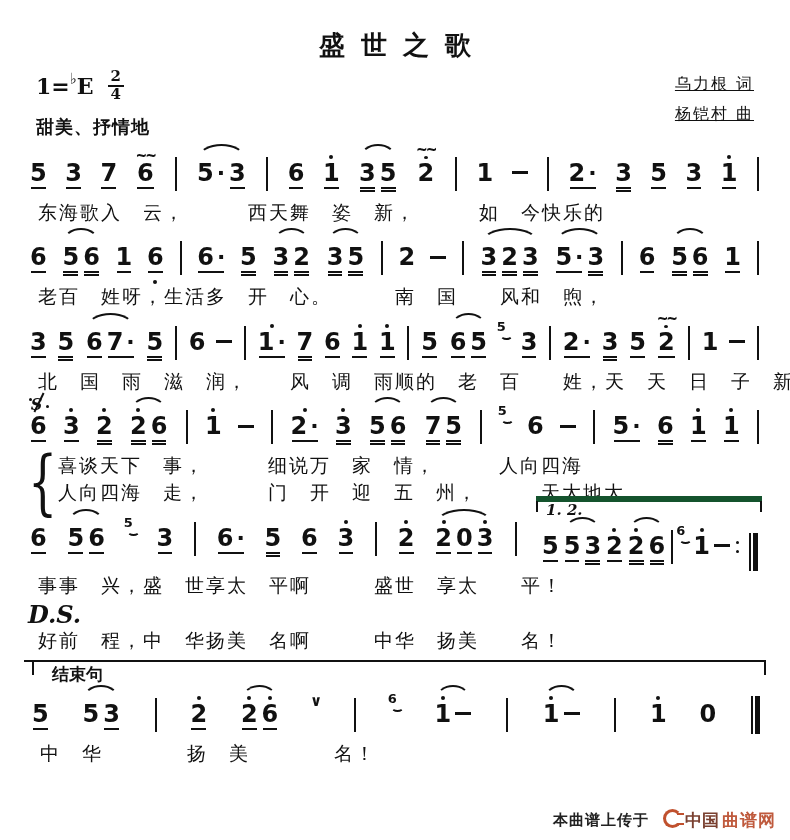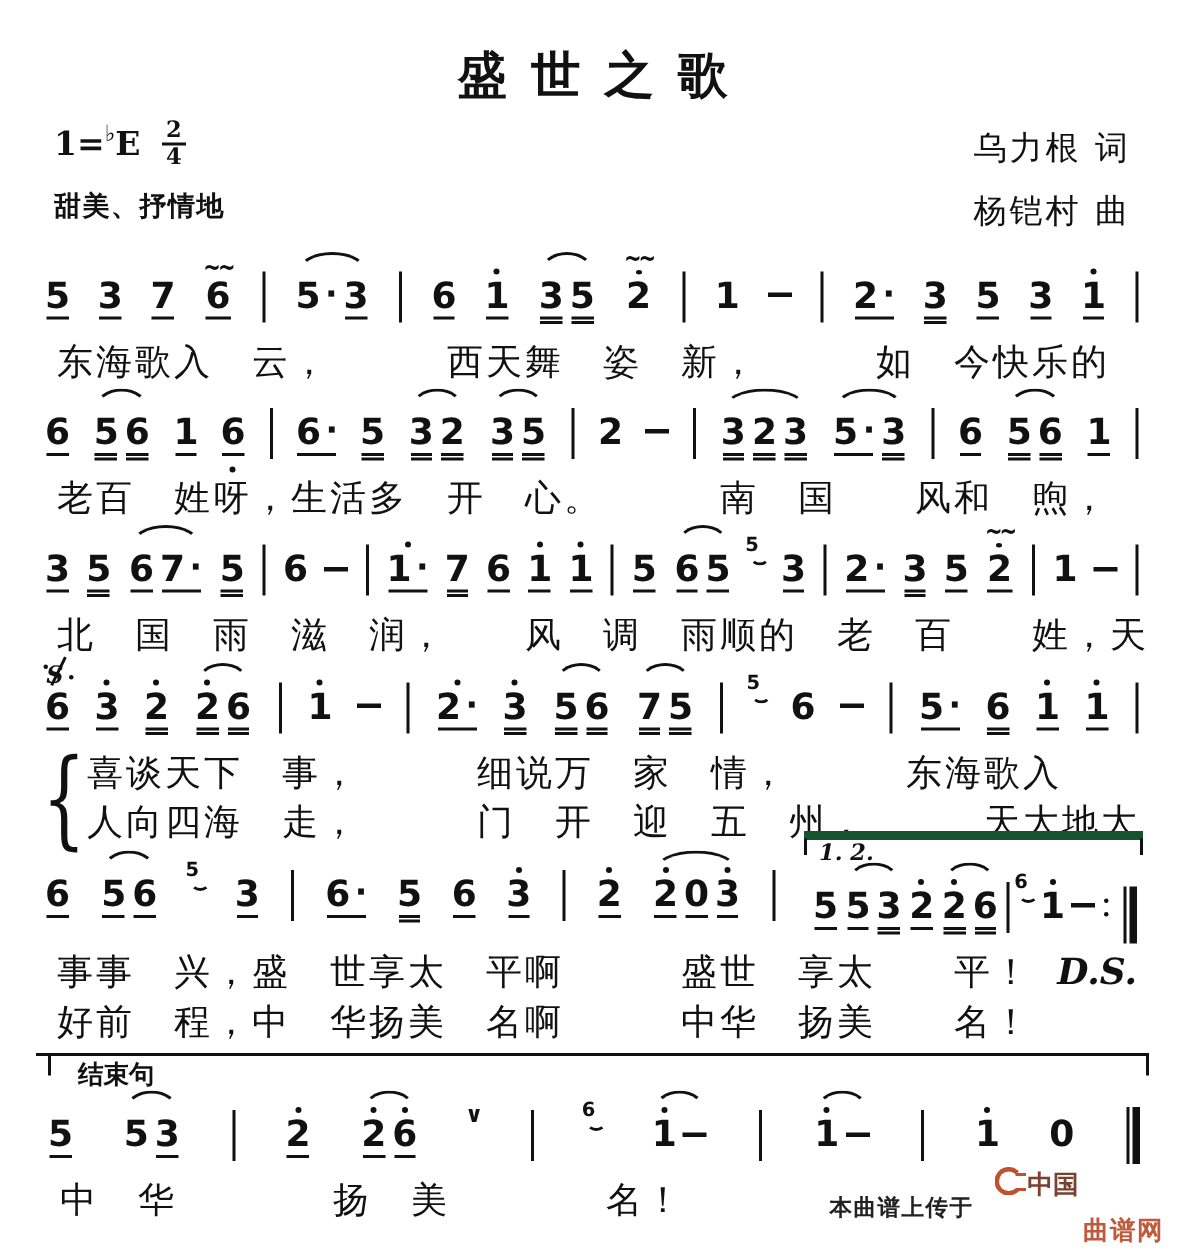--- a/index.html
+++ b/index.html
@@ -4,31 +4,31 @@
 <style>
   html,body{margin:0;padding:0;}
   body{
     width:790px;height:840px;overflow:hidden;background:#ffffff;color:#111;
     font-family:"DejaVu Sans","Liberation Sans",sans-serif;position:relative;
   }
   .page{padding:4px 22px 0 22px;}
 
   
   .title{
-    text-align:center;font-size:33px;font-weight:bold;letter-spacing:16px;
+    text-align:center;font-size:26px;font-weight:bold;letter-spacing:16px;
     font-family:"DejaVu Serif","Liberation Serif",serif;margin-top:24px;text-indent:16px;
   }
   .headrow{display:flex;justify-content:space-between;align-items:flex-start;padding:6px 14px 0 14px;}
   .keyblock{display:flex;flex-direction:column;}
   .keysig{display:flex;align-items:center;font-weight:bold;font-size:22px;font-family:"DejaVu Serif","Liberation Serif",serif;}
   .keysig .flat{font-size:15px;vertical-align:super;position:relative;top:-7px;}
   .frac{display:inline-flex;flex-direction:column;align-items:center;font-size:15px;line-height:1.05;margin-left:14px;font-weight:bold;}
   .frac .num{border-bottom:2px solid #111;padding:0 3px;}
   .tempo{font-size:18px;font-weight:bold;margin-top:12px;letter-spacing:1px;}
-  .credits{text-align:right;font-size:22px;line-height:1.9;letter-spacing:2px;font-family:"DejaVu Serif","Liberation Serif",serif;}
+  .credits{text-align:right;font-size:16px;line-height:1.9;letter-spacing:2px;font-family:"DejaVu Serif","Liberation Serif",serif;text-decoration:underline;}
 
   
   .music{margin-top:6px;}
   .system{margin:0 6px 2px 6px;}
   .sysrow{display:flex;align-items:flex-start;justify-content:space-between;min-height:54px;}
   .tok{display:flex;flex-direction:column;align-items:center;margin:0 2px;}
   .above{height:15px;display:flex;flex-direction:column;align-items:center;justify-content:flex-end;}
   .main{height:26px;display:flex;align-items:center;}
   .digit{font-size:24px;font-weight:bold;line-height:26px;font-family:"DejaVu Sans",sans-serif;}
   .rdot{font-size:22px;font-weight:bold;margin-left:3px;line-height:24px;}
@@ -60,23 +60,23 @@
   .volta::after{right:0;}
   .voltaLabel{position:absolute;top:1px;left:10px;font-style:italic;font-size:15px;font-weight:bold;
     font-family:"DejaVu Serif","Liberation Serif",serif;line-height:1;}
   .endingWrap{border-top:2px solid #111;position:relative;margin:4px 2px 0 2px;}
   .endingWrap::before{content:"";position:absolute;left:8px;top:0;width:2px;height:13px;background:#111;}
   .endingWrap::after{content:"";position:absolute;right:0;top:0;width:2px;height:13px;background:#111;}
   .endingLabel{font-weight:bold;font-size:17px;margin:1px 0 0 28px;display:inline-block;
     font-family:"DejaVu Serif","Liberation Serif",serif;}
 
   
-  .lyr{font-size:24px;line-height:1.35;letter-spacing:2px;padding:1px 6px 0 10px;
-    font-family:Liberation Serif, serif;white-space:nowrap;}
-  .lyrRow{display:flex;justify-content:space-between;align-items:baseline;}
+  .lyr{font-size:19px;line-height:1.35;letter-spacing:2px;padding:1px 6px 0 10px;
+    font-family:Liberation Mono, monospace;white-space:nowrap;}
+  .lyrRow{display:flex;justify-content:space-between;align-items:baseline;flex-direction:column;}
   .ds{font-style:italic;font-weight:bold;font-size:24px;font-family:"DejaVu Serif","Liberation Serif",serif;padding-right:4px;text-align:center;}
   .dual{display:flex;align-items:center;}
   .brace{font-size:46px;font-weight:normal;width:20px;transform:scaleY(1.55);line-height:1;
     font-family:"DejaVu Serif",serif;}
   .dualcol{display:flex;flex-direction:column;flex:1;}
 
   
   .segno{position:relative;width:15px;height:16px;display:inline-block;margin-bottom:2px;}
   .segno em{font-style:italic;font-weight:bold;font-size:16px;line-height:16px;
     font-family:"DejaVu Serif",serif;}
@@ -86,21 +86,21 @@
 
   
   .footer{position:absolute;right:14px;bottom:8px;display:flex;align-items:center;gap:14px;}
   .uploadText{font-size:15px;font-weight:bold;color:#222;letter-spacing:1px;}
   .logo{display:flex;align-items:flex-start;gap:3px;}
   .logoIcon{width:13px;height:13px;border:3px solid #c0512e;border-right-color:transparent;
     border-radius:50%;display:inline-block;position:relative;}
   .logoIcon::after{content:"";position:absolute;left:11px;top:1px;width:7px;height:8px;
     border-top:2px solid #c0512e;border-bottom:2px solid #c0512e;}
   .logoCn{color:#7a4030;font-weight:bold;font-size:17px;}
-  .logoRest{color:#bf5a3d;font-weight:bold;font-size:17px;letter-spacing:1px;margin-top:31px;}
+  .logoRest{color:#bf5a3d;font-weight:bold;font-size:17px;letter-spacing:1px;}
 </style>
 </head>
 <body>
 
 <div class="page">
 
   <div class="title">盛世之歌</div>
 
   <div class="headrow">
     <div class="keyblock">
@@ -1043,21 +1043,21 @@
             <div class="under">
               <div class="ul"></div>
             </div>
             <div class="below"></div>
           </div>
           <div class="bar"></div>
         </div>
         <div class="dual">
           <div class="brace">{</div>
           <div class="dualcol">
-            <div class="lyr">喜谈天下　事，　　　细说万　家　情，　　　东海歌入</div>
+            <div class="lyr">喜谈天下　事，　　　细说万　家　情，　　　人向四海</div>
             <div class="lyr">人向四海　走，　　　门　开　迎　五　州，　　　天大地大</div>
           </div>
         </div>
       </div>
       <div class="system">
         <div class="sysrow">
           <div class="tok note">
             <div class="above"></div>
             <div class="main">
               <div class="digit">6</div>

